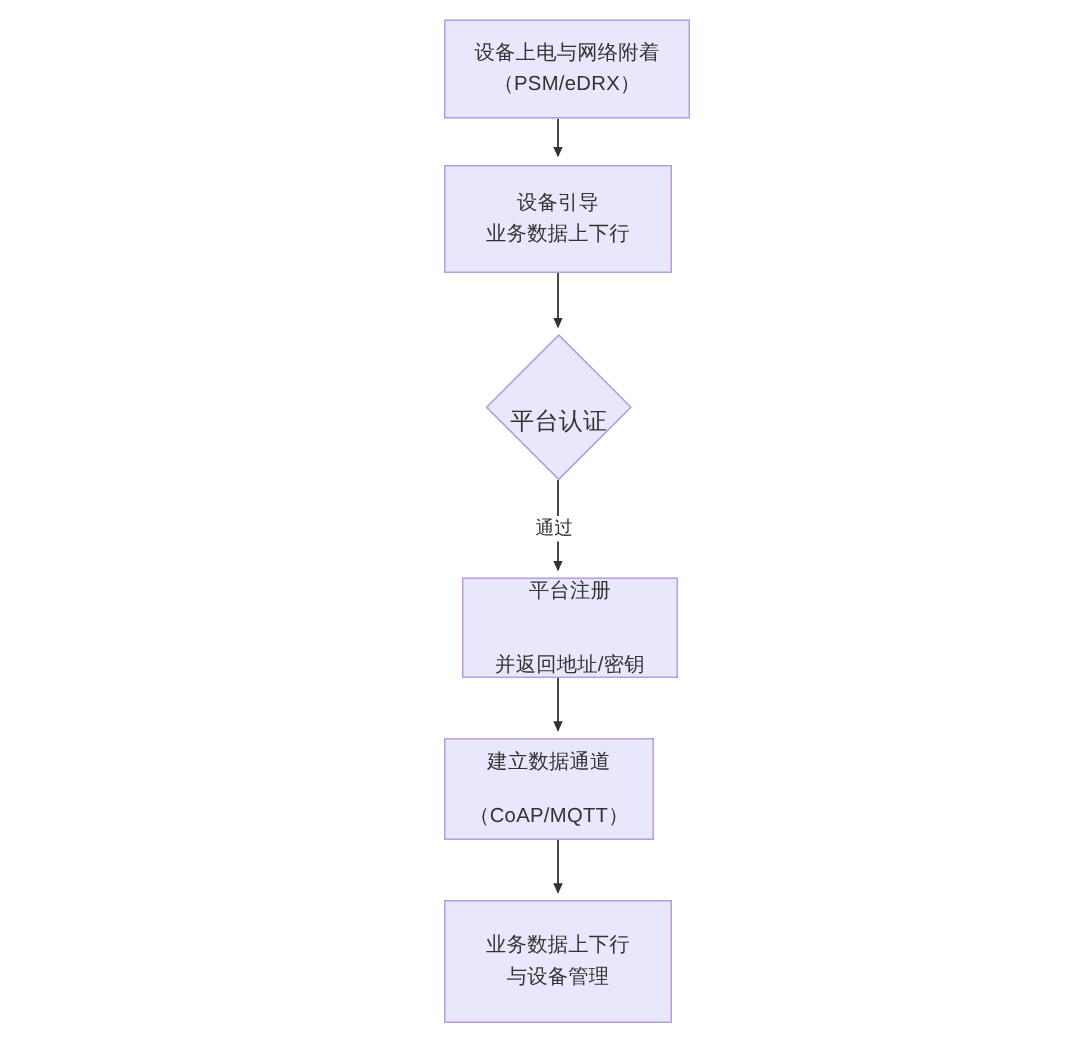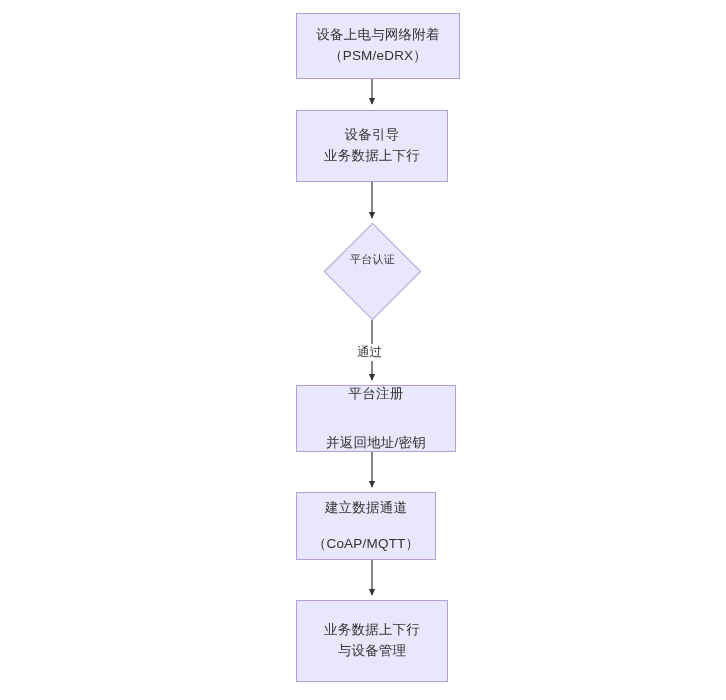--- a/index.html
+++ b/index.html
@@ -43,24 +43,24 @@
   .decision {
     position: absolute;
     box-sizing: border-box;
     background: #e8e7fb;
     border: 1.2px solid #b79ce0;
     transform: rotate(45deg);
   }
   .decision-label {
     position: absolute;
     display: flex;
-    align-items: flex-start;
+    align-items: flex-end;
     justify-content: center;
     color: #333333;
-    font-size: 11px;
+    font-size: 16px;
     letter-spacing: 0.2px;
     white-space: nowrap;
     text-align: center;
   }
   .edge-label {
     position: absolute;
     background: #ffffff;
     color: #333333;
     font-size: 12.5px;
     line-height: 1;
@@ -104,21 +104,21 @@
     <span class="line2">业务数据上下行</span>
   </div>
 
   <div class="decision" style="left:338px; top:237px; width:69px; height:69px;"></div>
   <div class="decision-label" style="left:324px; top:252px; width:97px; height:40px;">
     <span>平台认证</span>
   </div>
 
   <div class="edge-label" style="left:354px; top:344px; width:37px;">通过</div>
 
-  <div class="node" style="left:296px; top:385px; width:160px; height:67px;gap:28px;">
+  <div class="node" style="left:308px; top:385px; width:144px; height:67px;gap:28px;">
     <span class="line1">平台注册</span>
     <span class="line2">并返回地址/密钥</span>
   </div>
 
   <div class="node" style="left:296px; top:492px; width:140px; height:68px;gap:15px;">
     <span class="line1">建立数据通道</span>
     <span class="line2">（CoAP/MQTT）</span>
   </div>
 
   <div class="node" style="left:296px; top:600px; width:152px; height:82px;">

